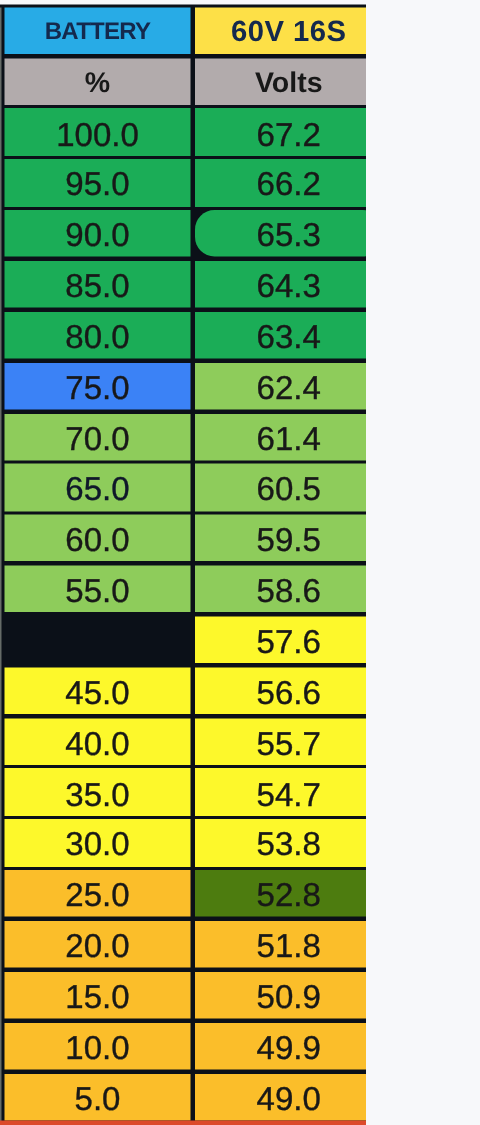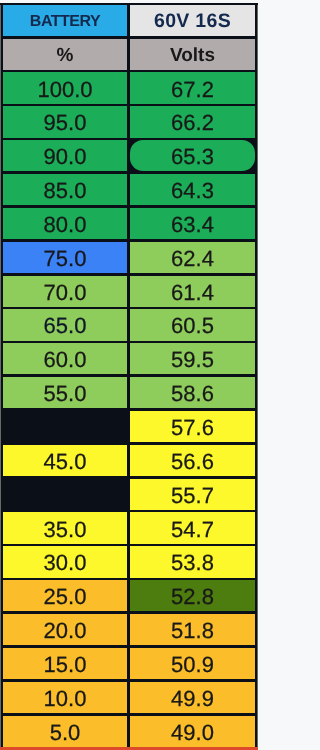--- a/index.html
+++ b/index.html
@@ -2,21 +2,21 @@
 <html><head>
 <meta charset="utf-8">
 <title>Battery Voltage Chart</title>
 <style>
   html,body{margin:0;padding:0;}
   body{width:258px;height:750px;overflow:hidden;background:#f7f8fa;
        font-family:"Liberation Sans",sans-serif;
        -webkit-font-smoothing:antialiased;
        text-rendering:geometricPrecision;}
   *{-webkit-font-smoothing:antialiased;}
-  #chart{position:absolute;left:0;top:0;width:244px;height:750px;overflow:hidden;padding-left:17px;}
+  #chart{position:absolute;left:0;top:0;width:244px;height:750px;overflow:hidden;}
 
   .grid-bg{position:absolute;left:0;top:2.5px;width:258px;height:745px;background:#0b1018;}
   .edge-l{position:absolute;left:0;top:4.5px;width:0.6px;height:743px;background:#656b67;}
   .edge-r{position:absolute;left:257.4px;top:4.5px;width:0.6px;height:743px;background:#656b67;}
   .cutoff{position:absolute;left:0;top:747px;width:258px;height:3px;background:#dc4a2b;}
 
   .row{position:absolute;left:0;width:258px;}
   .cell{position:absolute;top:0;height:100%;display:flex;align-items:center;
         justify-content:center;box-sizing:border-box;overflow:hidden;}
   .col-left {left:3px;  width:124px;}
@@ -37,21 +37,21 @@
 <div id="chart">
 
   <div class="grid-bg" style="background: rgb(11, 16, 24);"></div>
   <div class="edge-l" style="background: rgb(101, 107, 103);"></div>
   <div class="edge-r" style="background: rgb(101, 107, 103);"></div>
 
   <div class="row hdr" style="top:5.2px;height:31.1px">
     <div class="cell col-left" style="background: rgb(40, 171, 230);">
         <span class="txt" style="color: rgb(20, 41, 77);">BATTERY</span>
       </div>
-    <div class="cell col-right" style="background: #e5e5e5; justify-content: center;">
+    <div class="cell col-right" style="background: #fde047; justify-content: center;">
         <span class="txt" style="color: rgb(20, 41, 77);">60V 16S</span>
       </div>
   </div>
 
   <div class="row sub" style="top:38.9px;height:30.8px">
     <div class="cell col-left" style="background: rgb(178, 171, 172);">
         <span class="txt" style="color: rgb(24, 24, 24);">%</span>
       </div>
     <div class="cell col-right" style="background: rgb(178, 171, 172);">
         <span class="txt" style="color: rgb(24, 24, 24);">Volts</span>
@@ -145,20 +145,23 @@
   </div>
   <div class="row data band-yellow" style="top:444.75px;height:31.25px">
     <div class="cell col-left" style="background: rgb(253, 248, 43);">
         <span class="txt" style="color: rgb(24, 24, 24);">45.0</span>
       </div>
     <div class="cell col-right" style="background: rgb(253, 248, 43);">
         <span class="txt" style="color: rgb(24, 24, 24);">56.6</span>
       </div>
   </div>
   <div class="row data band-yellow" style="top:478.60px;height:31.25px">
+    <div class="cell col-left" style="background: rgb(253, 248, 43);">
+        <span class="txt" style="color: rgb(24, 24, 24);">40.0</span>
+      </div>
     <div class="cell col-right" style="background: rgb(253, 248, 43);">
         <span class="txt" style="color: rgb(24, 24, 24);">55.7</span>
       </div>
   </div>
   <div class="row data band-yellow" style="top:512.45px;height:31.25px">
     <div class="cell col-left" style="background: rgb(253, 248, 43);">
         <span class="txt" style="color: rgb(24, 24, 24);">35.0</span>
       </div>
     <div class="cell col-right" style="background: rgb(253, 248, 43);">
         <span class="txt" style="color: rgb(24, 24, 24);">54.7</span>

